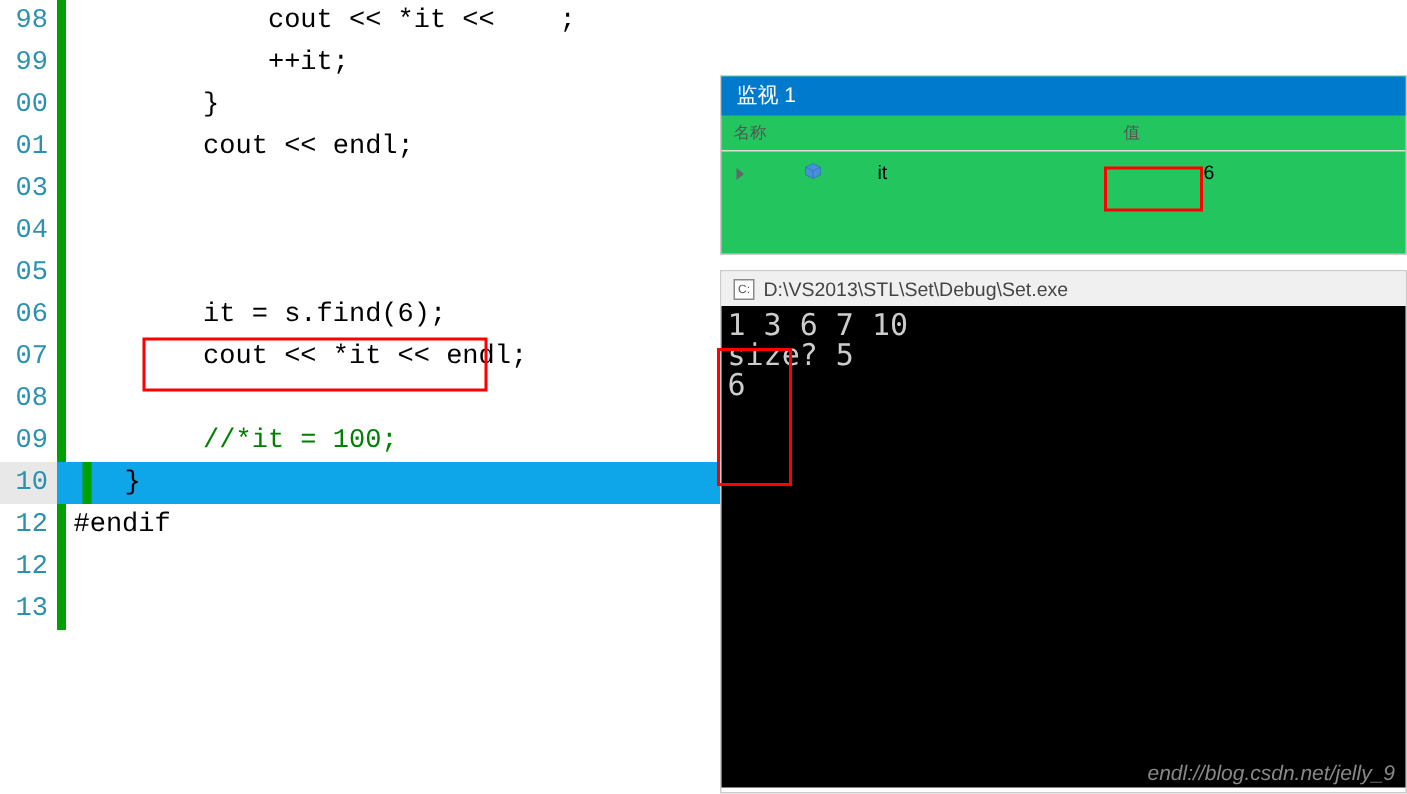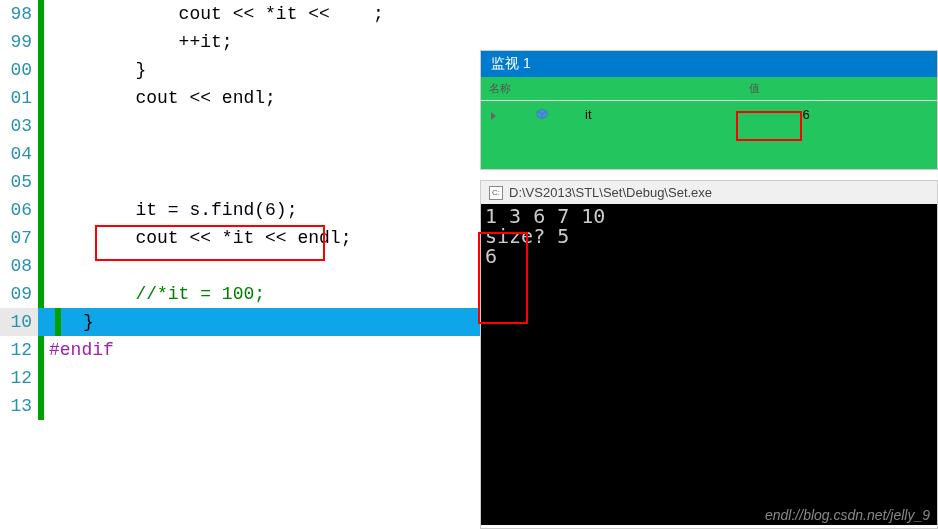--- a/index.html
+++ b/index.html
@@ -4,21 +4,21 @@
   <style>
     * { margin: 0; padding: 0; box-sizing: border-box; }
     body { font-family: Consolas, 'Courier New', monospace; font-size: 18px; background: #fff; position: relative; width: 938px; height: 529px; overflow: hidden; }
     .editor { position: absolute; left: 0; top: 0; width: 480px; height: 529px; background: #fff; border-radius: 13px; }
     .line { display: flex; height: 28px; line-height: 28px; white-space: pre; }
     .gutter { width: 38px; text-align: right; padding-right: 6px; color: #2b91af; background: #fff; user-select: none; }
     .marker { width: 6px; background: #00a000; }
     .code { padding-left: 5px; flex: 1; overflow: hidden; }
     .str { color: #a31515; }
     .cmt { color: #008000; }
-    .pp { color: #a21caf; }
+    .pp { color: #000000; }
     .current-line { background: #0ea5e9; gap: 17px; }
     .current-line .gutter { background: #e8e8e8; }
     .red-box { position: absolute; border: 2px solid #ff0000; pointer-events: none; }
     .watch-panel { position: absolute; left: 480px; top: 50px; width: 458px; height: 120px; background: #22c55e; border: 1px solid #ccc; }
     .watch-title { background: #007acc; color: #fff; padding: 4px 10px; font-family: 'Microsoft YaHei', sans-serif; font-size: 14px; }
     .watch-header { display: flex; border-bottom: 1px solid #ddd; font-family: 'Microsoft YaHei', sans-serif; font-size: 11px; color: #555; }
     .watch-header > div { padding: 4px 8px; }
     .wh-name { width: 260px; }
     .wh-value { width: 130px; }
     .watch-row { display: flex; font-family: 'Microsoft YaHei', sans-serif; font-size: 13px; align-items: center; height: 26px; }

